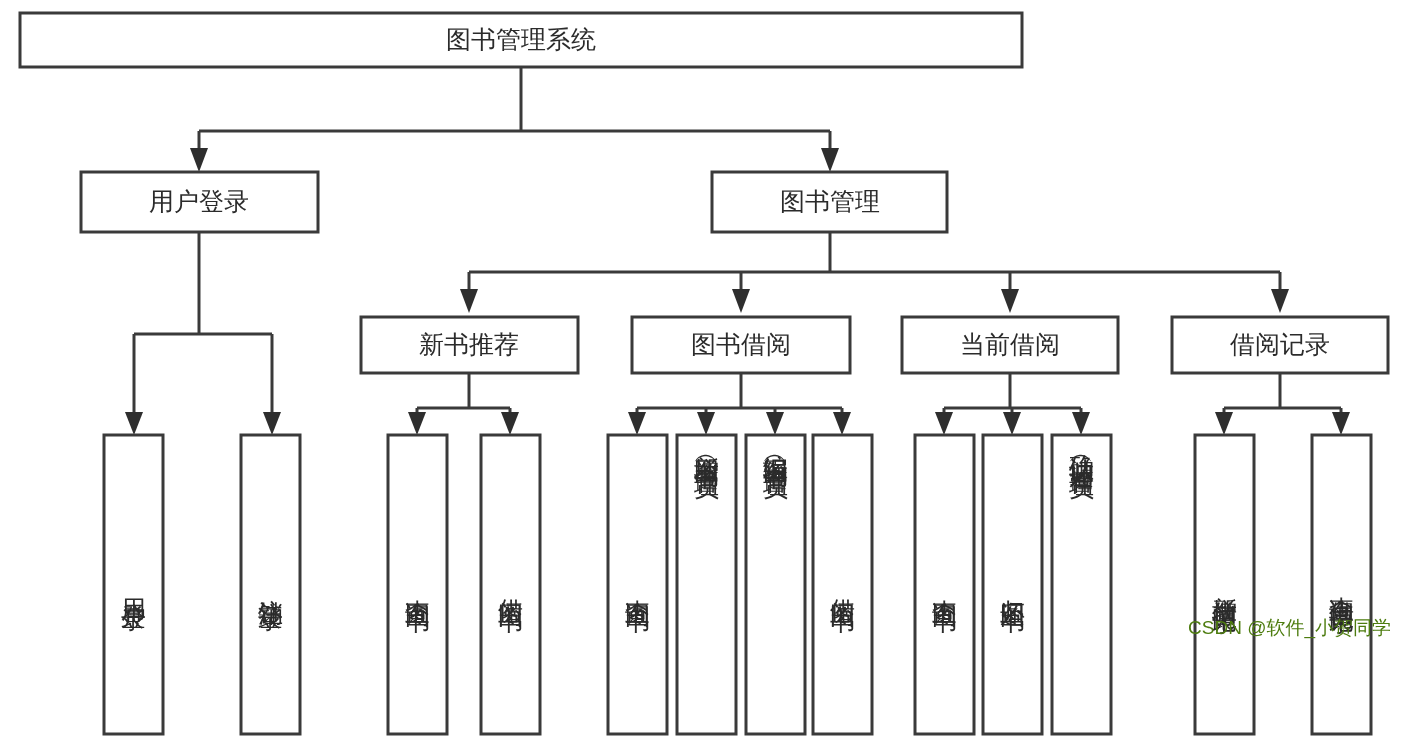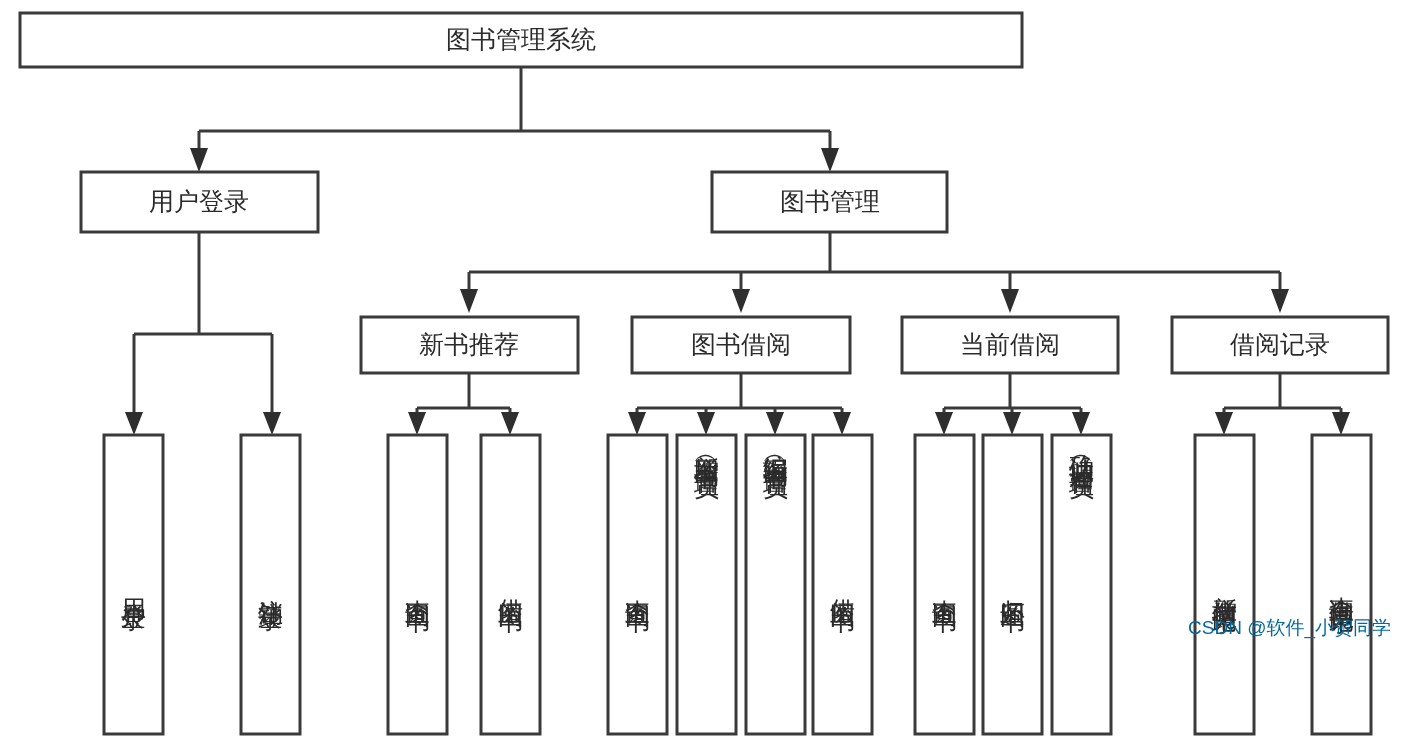--- a/index.html
+++ b/index.html
@@ -68,21 +68,21 @@
     letter-spacing: 3px;
     white-space: nowrap;
     text-align: center;
   }
   #watermark {
     position: absolute;
     right: 14px;
     bottom: 6px;
     font-family: "Liberation Sans", "DejaVu Sans", sans-serif;
     font-size: 19px;
-    color: #0369a1;
+    color: #4d7c0f;
     white-space: nowrap;
     pointer-events: none;
   }
 </style>
 </head>
 <body>
 
 <div id="diagram-root">
 
   <svg id="tree-svg" viewBox="0 0 1405 747">

